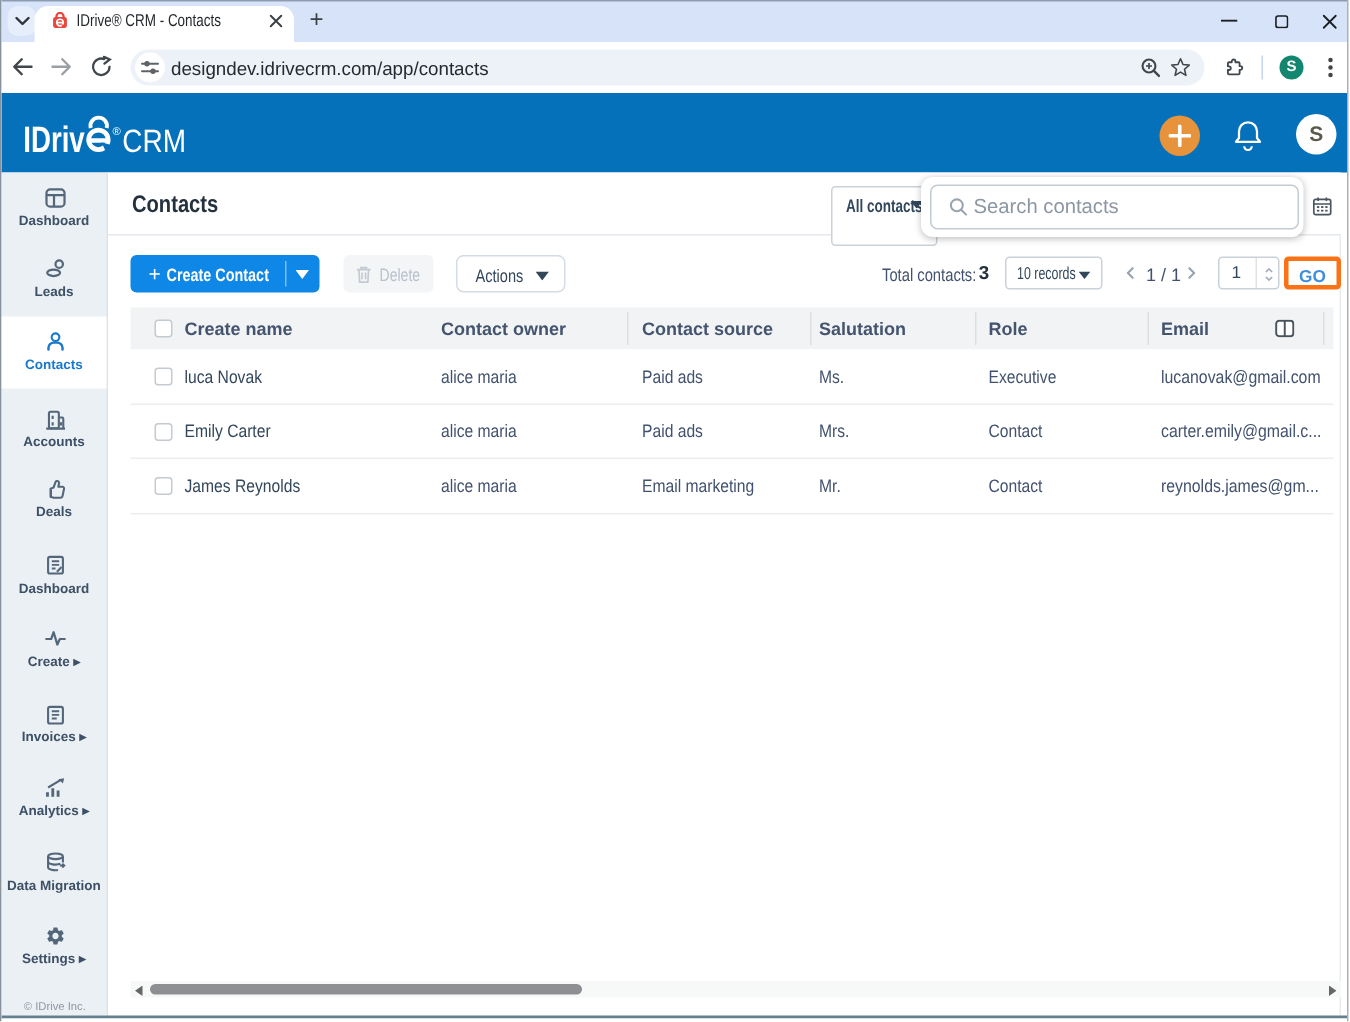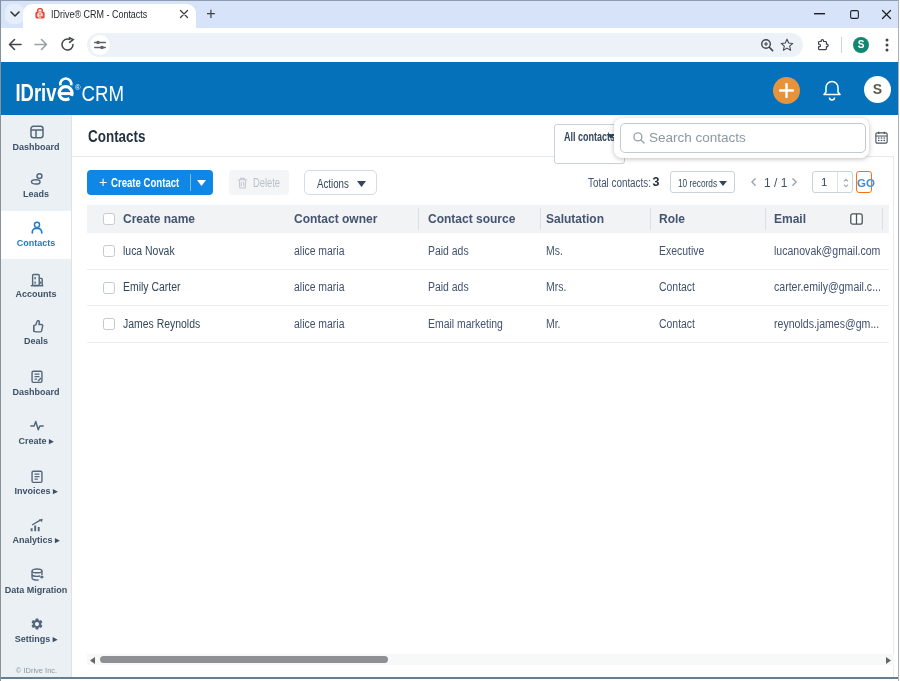--- a/index.html
+++ b/index.html
@@ -49,21 +49,21 @@
 #actbtn { left:303px; top:170px; width:73px; height:24.5px; background:#fff; border:1px solid #d6dce3; border-radius:5px;}
 #actbtn span { position:absolute; left:12px; top:5.5px; font-size:12px; color:#33475b; white-space:nowrap; transform:scaleX(0.81); transform-origin:left top;}
 #totlab { left:587px; top:176px; font-size:12px; color:#42526e; white-space:nowrap; transform:scaleX(0.82); transform-origin:left top;}
 #totval { left:651.5px; top:175px; font-size:12.5px; color:#22303e; font-weight:bold; }
 #recbox { left:669px; top:171px; width:65px; height:22px; border:1px solid #c9d1d9; border-radius:3px; background:#fff;}
 #recbox span { position:absolute; left:7px; top:5px; font-size:11.5px; color:#33475b; white-space:nowrap; transform:scaleX(0.72); transform-origin:left top;}
 #pag1 { left:763px; top:176px; font-size:12px; color:#42526e; letter-spacing:0px;}
 #pginput { left:811px; top:171px; width:41px; height:22px; border:1px solid #c9d1d9; border-radius:3px; background:#fff;}
 #pginput .num { position:absolute; left:8px; top:4px; font-size:11.5px; color:#33475b;}
 #pginput .spin { position:absolute; right:0; top:0; width:15px; height:20px; border-left:1px solid #dfe3e8;}
-#gobox { left:855px; top:171px; width:16px; height:22px; border:1px solid #f97316; border-radius:3px; background:#fff;
+#gobox { left:855px; top:171px; width:38px; height:22px; border:3px solid #f97316; border-radius:3px; background:#fff;
   text-align:center; line-height:22px; font-size:11.5px; font-weight:bold; color:#3e8ede;}
 
 #thead { left:86px; top:205px; width:802px; height:28px; background:#f2f3f4; }
 .th { position:absolute; top:7px; font-size:12px; font-weight:bold; color:#44546f; }
 .colsep { position:absolute; top:3px; width:1px; height:22px; background:#dcdfe3; }
 .row { position:absolute; left:86px; width:802px; height:37px; background:#fff; border-bottom:1px solid #ecedef;}
 .td { position:absolute; font-size:12px; color:#42526e; top:50%; transform:translateY(-50%) scaleX(0.87); transform-origin:left center; white-space:nowrap;}
 .em { font-size:12px !important; transform:translateY(-50%) scaleX(0.88) !important;}
 .cb { position:absolute; width:12px; height:12px; border:1px solid #c3cad1; border-radius:2.5px; background:#fff; }
 
@@ -120,20 +120,21 @@
   <div class="abs" id="pill"></div>
   <div class="abs" id="sitecirc"></div>
   <svg class="abs" style="left:93px;top:40px" width="12" height="10" viewBox="0 0 12 10">
     <g stroke="#5f6368" stroke-width="1.4" stroke-linecap="round">
         <path d="M0.7 2.5 L11.3 2.5"></path>
         <path d="M0.7 7.5 L11.3 7.5"></path>
       </g>
     <circle cx="4" cy="2.5" r="1.8" fill="#5f6368"></circle>
       <circle cx="8" cy="7.5" r="1.8" fill="#5f6368"></circle>
   </svg>
+  <div class="abs" id="url">designdev.idrivecrm.com/app/contacts</div>
   <svg class="abs" style="left:759px;top:38px" width="14" height="14" viewBox="0 0 14 14">
     <circle cx="6" cy="6" r="4.3" fill="none" stroke="#41464b" stroke-width="1.4"></circle>
     <path d="M9.3 9.3 L12.6 12.6" stroke="#41464b" stroke-width="1.6" stroke-linecap="round"></path>
     <path d="M4 6 L8 6 M6 4 L6 8" stroke="#41464b" stroke-width="1.1"></path>
   </svg>
   <svg class="abs" style="left:779px;top:38px" width="14" height="14" viewBox="0 0 24 24">
       <path d="M12 2 L14.9 8.6 L22 9.3 L16.6 14 L18.2 21 L12 17.3 L5.8 21 L7.4 14 L2 9.3 L9.1 8.6 Z" fill="none" stroke="#41464b" stroke-width="1.8" stroke-linejoin="round"></path>
     </svg>
   <svg class="abs" style="left:814px;top:38px" width="15" height="14" viewBox="0 0 24 24">
       <path d="M9.7 6 V5 a2.1 2.1 0 0 1 4.2 0 V6 h3.5 A1.3 1.3 0 0 1 18.7 7.3 v3.2 h0.9 a2.1 2.1 0 0 1 0 4.2 h-0.9 v3.8 a1.3 1.3 0 0 1 -1.3 1.3 H6.6 A1.3 1.3 0 0 1 5.3 18.5 v-3.6 h1.2 a2.1 2.1 0 0 0 0 -4.2 H5.3 V7.3 A1.3 1.3 0 0 1 6.6 6 Z" fill="none" stroke="#41464b" stroke-width="2.1" stroke-linejoin="round"></path>

